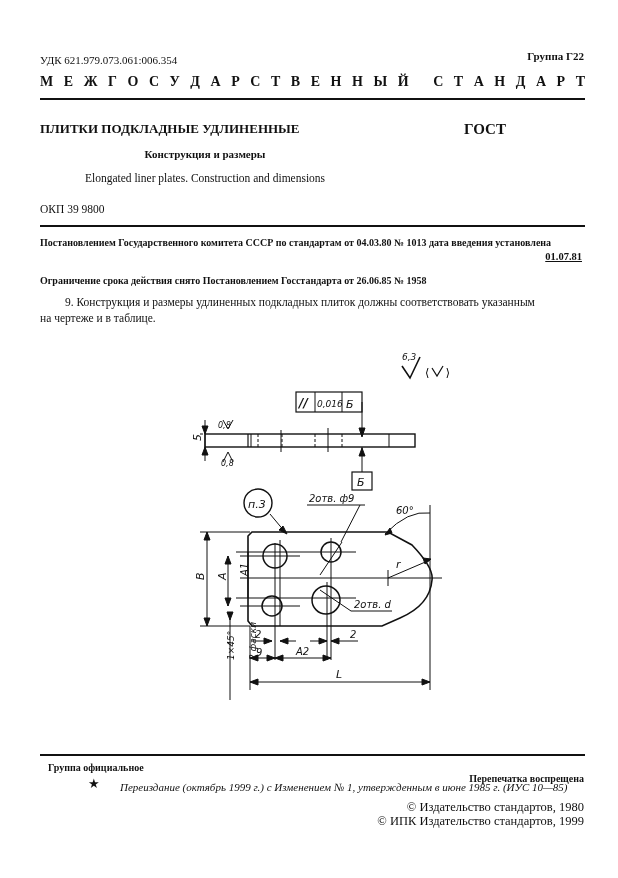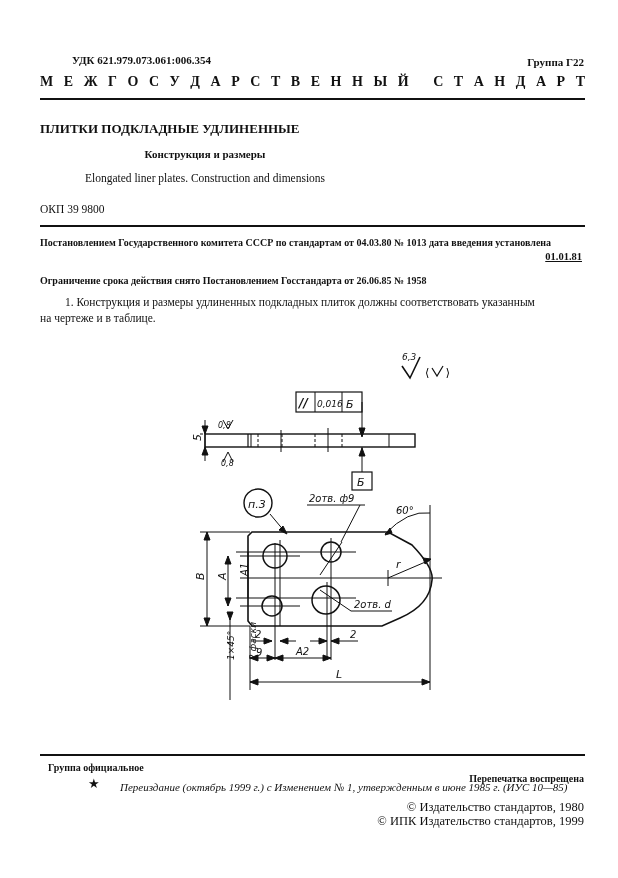--- a/index.html
+++ b/index.html
@@ -1,20 +1,20 @@
 <!DOCTYPE html>
 <html><head>
 <meta charset="utf-8">
 <style>
   html, body { margin: 0; padding: 0; background: #ffffff; }
   body { width: 618px; height: 878px; position: relative; overflow: hidden;
          font-family: "Liberation Serif", "DejaVu Serif", serif; color: #111; }
   .abs { position: absolute; white-space: nowrap; }
-  .udk { left: 40px; top: 54px; font-size: 11px; font-weight: bold; margin-left: 32px; }
-  .group { right: 34px; top: 56px; font-size: 11px; font-weight: bold; }
+  .udk { left: 40px; top: 54px; font-size: 11px; font-weight: normal; }
+  .group { right: 34px; top: 50px; font-size: 11px; font-weight: bold; }
   .mezh { left: 40px; top: 74px; width: 545px; font-size: 14px; font-weight: bold;
           display: flex; justify-content: space-between; letter-spacing: 0; }
   .mezh span { display: inline-block; }
   .rule-top { left: 40px; top: 98px; width: 545px; height: 2px; background: #111; }
   .title { left: 40px; top: 121px; width: 330px; font-size: 13px; font-weight: bold; }
   .subtitle { left: 40px; top: 148px; width: 330px; text-align: center; font-size: 11px; font-weight: bold; }
   .entitle { left: 40px; top: 172px; width: 330px; text-align: center; font-size: 11.5px; }
   .gost-block { left: 410px; top: 120px; width: 150px; text-align: center; font-weight: bold; }
   .gost1 { font-size: 15px; line-height: 18px; }
   .gost2 { font-size: 15px; line-height: 18px; }
@@ -72,30 +72,31 @@
   <span>Р</span>
   <span>Т</span>
 </div>
 <div class="abs rule-top"></div>
 
 <div class="abs title">ПЛИТКИ ПОДКЛАДНЫЕ УДЛИНЕННЫЕ</div>
 <div class="abs subtitle">Конструкция и размеры</div>
 <div class="abs entitle">Elongated liner plates. Construction and dimensions</div>
 
 <div class="abs gost-block">
+  <div class="gost1">ГОСТ</div>
 </div>
 
 <div class="abs okp">ОКП 39 9800</div>
 <div class="abs rule-mid"></div>
 
 <div class="abs decree1">Постановлением Государственного комитета СССР по стандартам от 04.03.80 № 1013 дата введения установлена</div>
-<div class="abs decree-date">01.01.81</div>
+<div class="abs decree-date">01.07.81</div>
 <div class="abs restrict">Ограничение срока действия снято Постановлением Госстандарта от 26.06.85  № 1958</div>
 
-<div class="abs para1">1. Конструкция и размеры удлиненных подкладных плиток должны соответствовать указанным</div>
+<div class="abs para1">9. Конструкция и размеры удлиненных подкладных плиток должны соответствовать указанным</div>
 <div class="abs para2">на чертеже и в таблице.</div>
 
 <svg class="abs drawing" viewBox="0 340 618 360" width="618" height="360">
   <g stroke="#111" fill="none" stroke-width="1">
 
     <g>
       <polyline points="402,366 410,378 420,357" stroke-width="1.6"></polyline>
       <path d="M428,368 q-3,5 0,10"></path>
       <polyline points="432,368 437,376 443,366" stroke-width="1.2"></polyline>
       <path d="M447,368 q3,5 0,10"></path>

